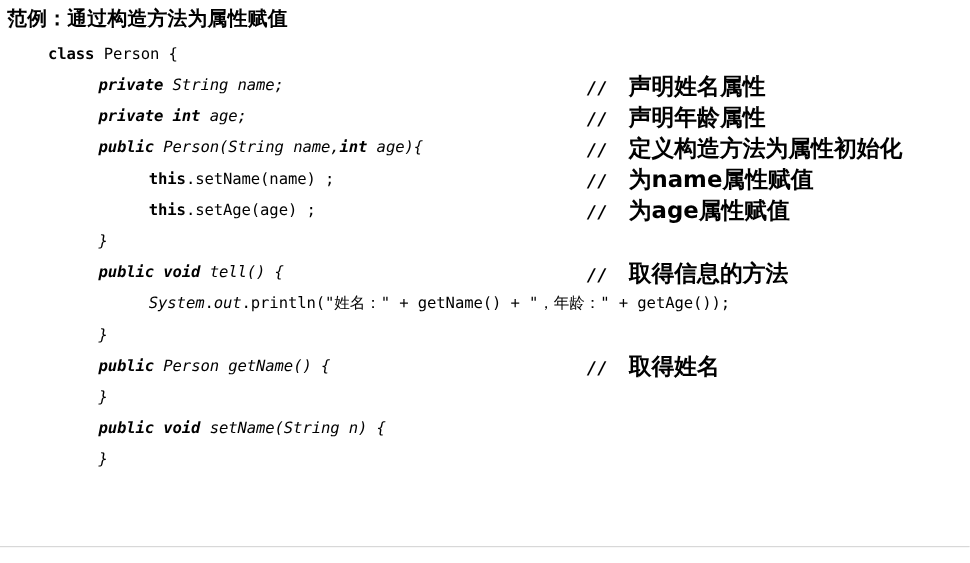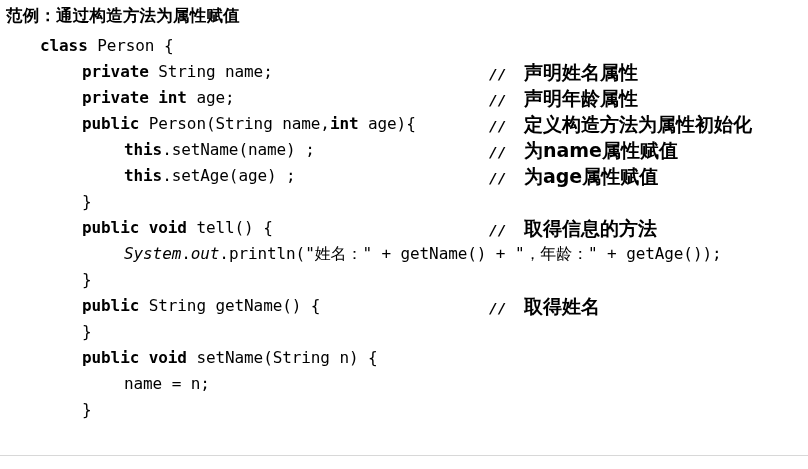--- a/index.html
+++ b/index.html
@@ -48,26 +48,26 @@
     line-height: 26px;
     white-space: pre;
     font-family: "DejaVu Sans Mono", "Liberation Mono", monospace;
     font-size: 14.5px;
   }
   .code-text {
     position: absolute;
     top: 0;
     white-space: pre;
     font-family: "DejaVu Sans Mono", "Liberation Mono", monospace;
-    font-size: 16px;
+    font-size: 13px;
     letter-spacing: -0.1px;
   }
   
   .ind-0 { left: 40px; }
-  .ind-1 { left: 82px; }
+  .ind-1 { left: 82px; font-style: italic; }
   .ind-2 { left: 124px; }
 
   .kw {
     font-weight: bold;
   }
   .it {
     font-style: italic;
     text-align: center;
   }
 
@@ -110,20 +110,19 @@
     <div class="code-line"><span class="code-text ind-0"><span class="kw">class</span><span> Person {</span></span></div>
     <div class="code-line"><span class="code-text ind-1"><span class="kw">private</span><span> String name;</span></span><span class="code-comment"><span class="cm-slashes">//  </span><span class="cm-text">声明姓名属性</span></span></div>
     <div class="code-line"><span class="code-text ind-1"><span class="kw">private int</span><span> age;</span></span><span class="code-comment"><span class="cm-slashes">//  </span><span class="cm-text">声明年龄属性</span></span></div>
     <div class="code-line"><span class="code-text ind-1"><span class="kw">public</span><span> Person(String name,</span><span class="kw">int</span><span> age){</span></span><span class="code-comment"><span class="cm-slashes">//  </span><span class="cm-text">定义构造方法为属性初始化</span></span></div>
     <div class="code-line"><span class="code-text ind-2"><span class="kw">this</span><span>.setName(name) ;</span></span><span class="code-comment"><span class="cm-slashes">//  </span><span class="cm-text">为name属性赋值</span></span></div>
     <div class="code-line"><span class="code-text ind-2"><span class="kw">this</span><span>.setAge(age) ;</span></span><span class="code-comment"><span class="cm-slashes">//  </span><span class="cm-text">为age属性赋值</span></span></div>
     <div class="code-line"><span class="code-text ind-1"><span>}</span></span></div>
     <div class="code-line"><span class="code-text ind-1"><span class="kw">public void</span><span> tell() {</span></span><span class="code-comment"><span class="cm-slashes">//  </span><span class="cm-text">取得信息的方法</span></span></div>
     <div class="code-line"><span class="code-text ind-2"><span class="it">System</span><span>.</span><span class="it">out</span><span>.println("姓名：" + getName() + "，年龄：" + getAge());</span></span></div>
     <div class="code-line"><span class="code-text ind-1"><span>}</span></span></div>
-    <div class="code-line"><span class="code-text ind-1"><span class="kw">public</span><span> String getName() {</span></span><span class="code-comment"><span class="cm-slashes">//  </span><span class="cm-text">取得姓名</span></span></div>
+    <div class="code-line"><span class="code-text ind-1"><span class="kw">public</span><span> Person getName() {</span></span><span class="code-comment"><span class="cm-slashes">//  </span><span class="cm-text">取得姓名</span></span></div>
     <div class="code-line"><span class="code-text ind-1"><span>}</span></span></div>
     <div class="code-line"><span class="code-text ind-1"><span class="kw">public void</span><span> setName(String n) {</span></span></div>
-    <div class="code-line"><span class="code-text ind-2"><span>name = n;</span></span></div>
     <div class="code-line"><span class="code-text ind-1"><span>}</span></span></div>
   </div>
 
 <div id="bottom-rule"></div>
 
 </body></html>

